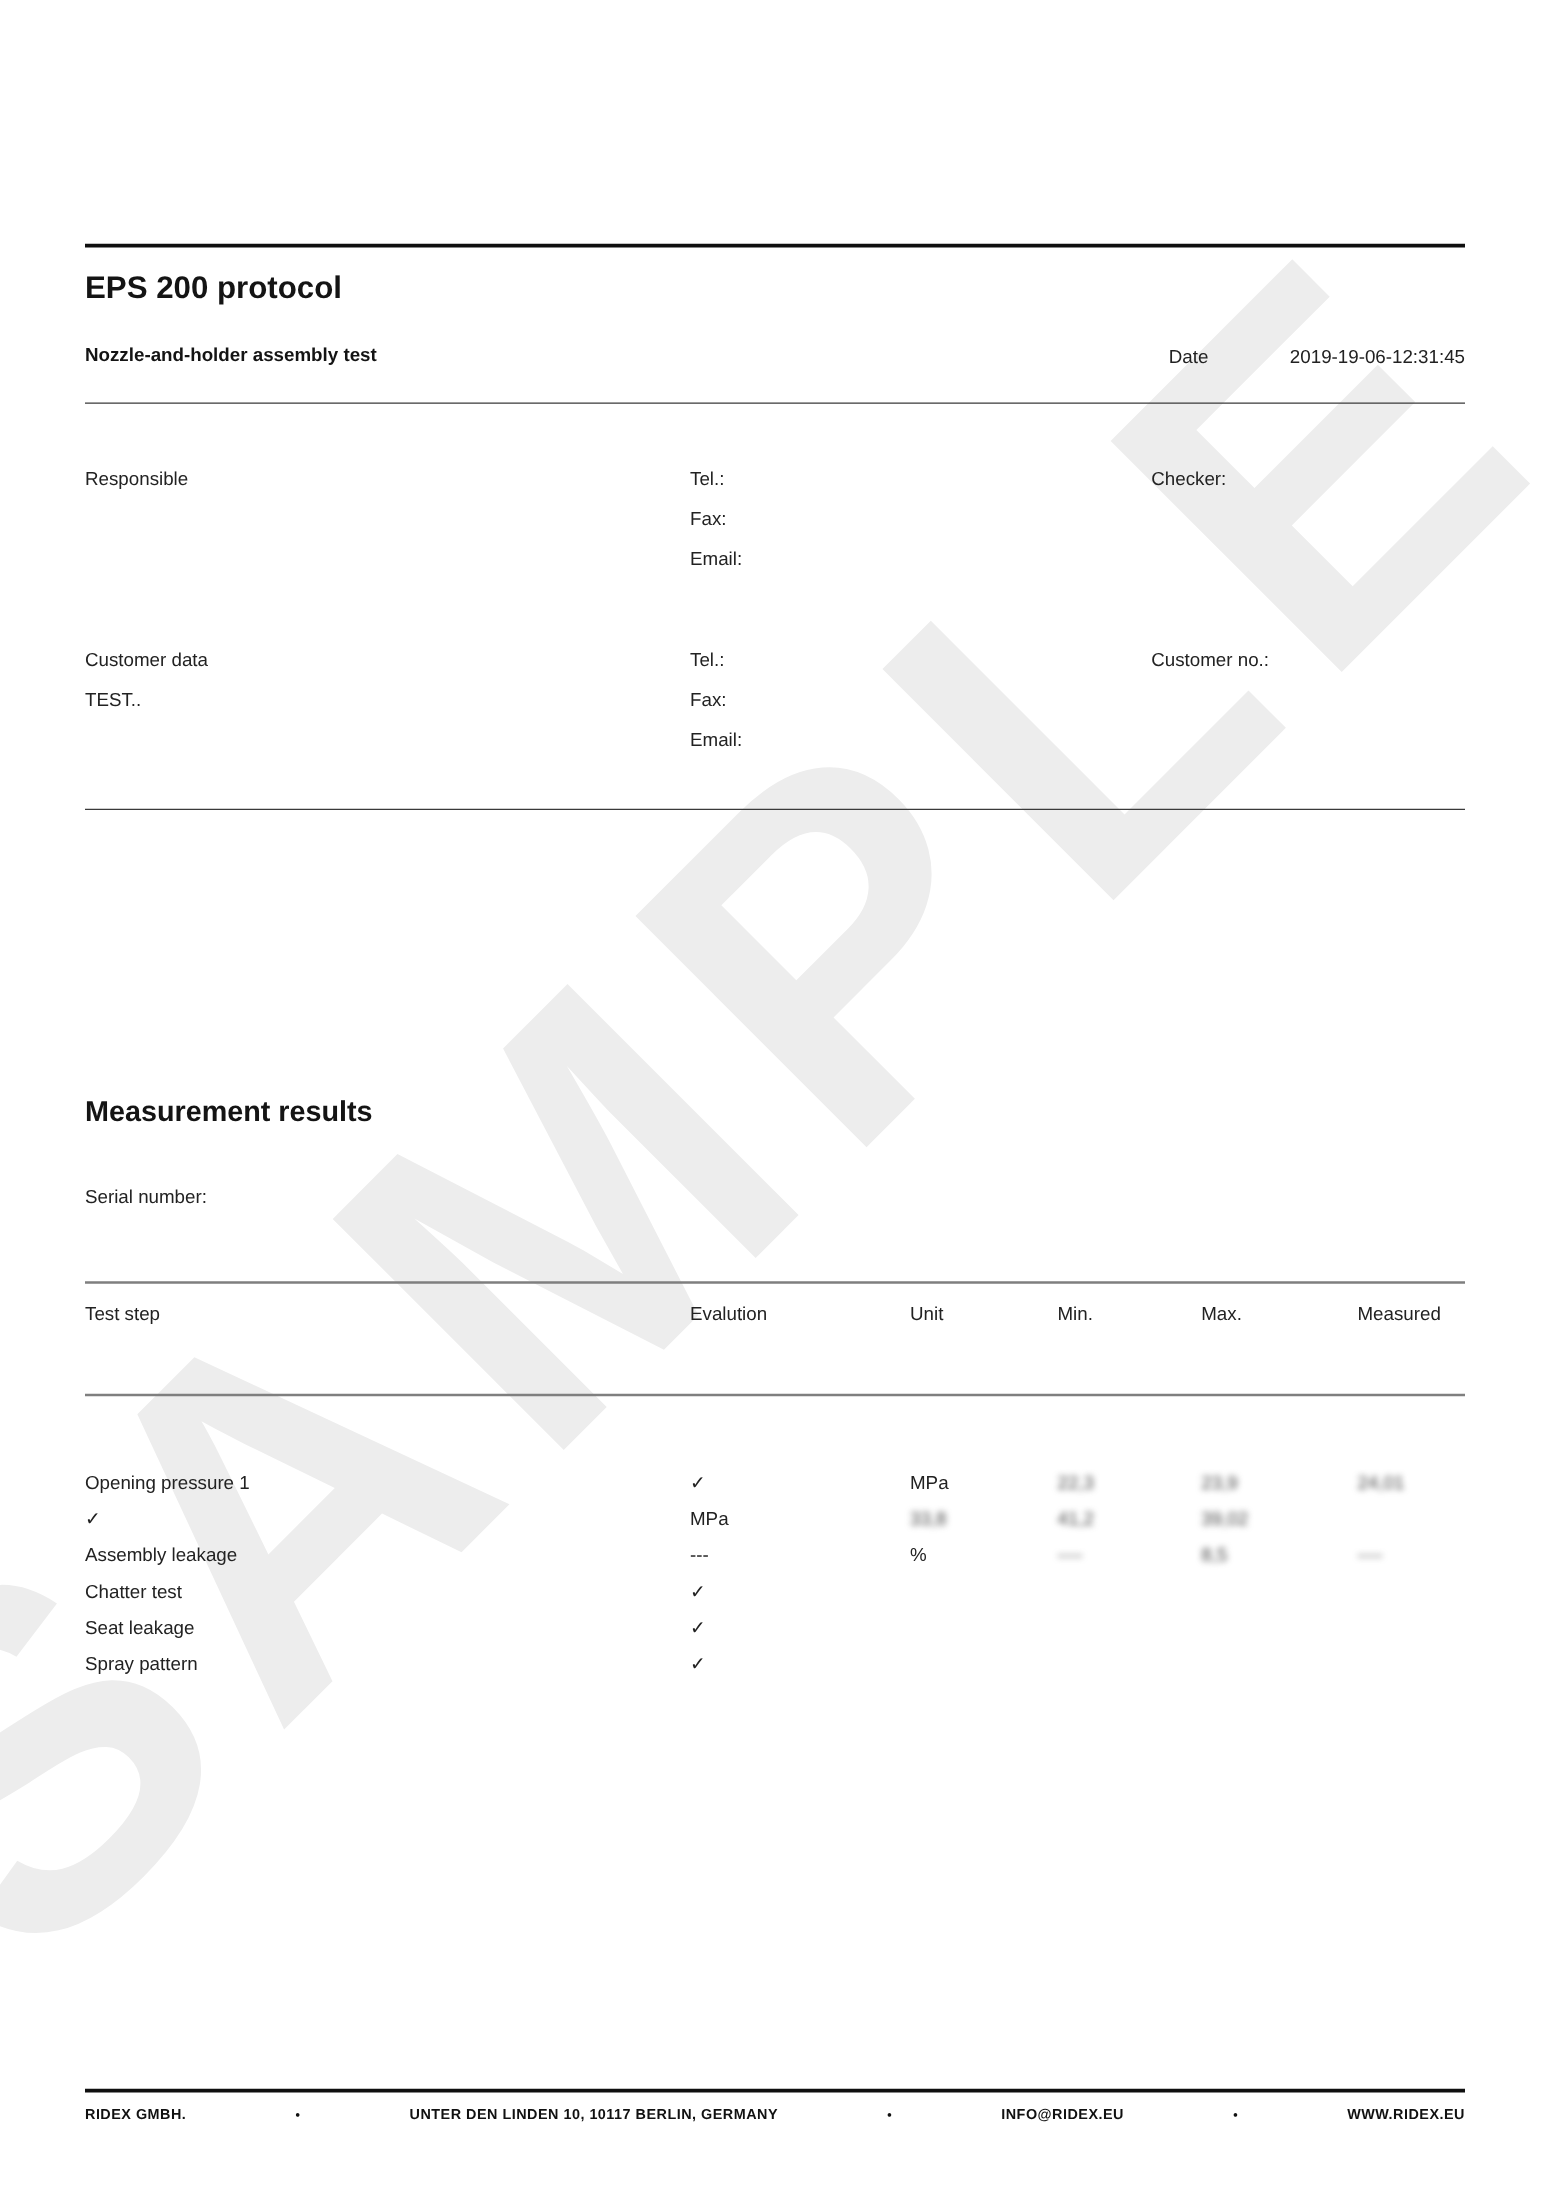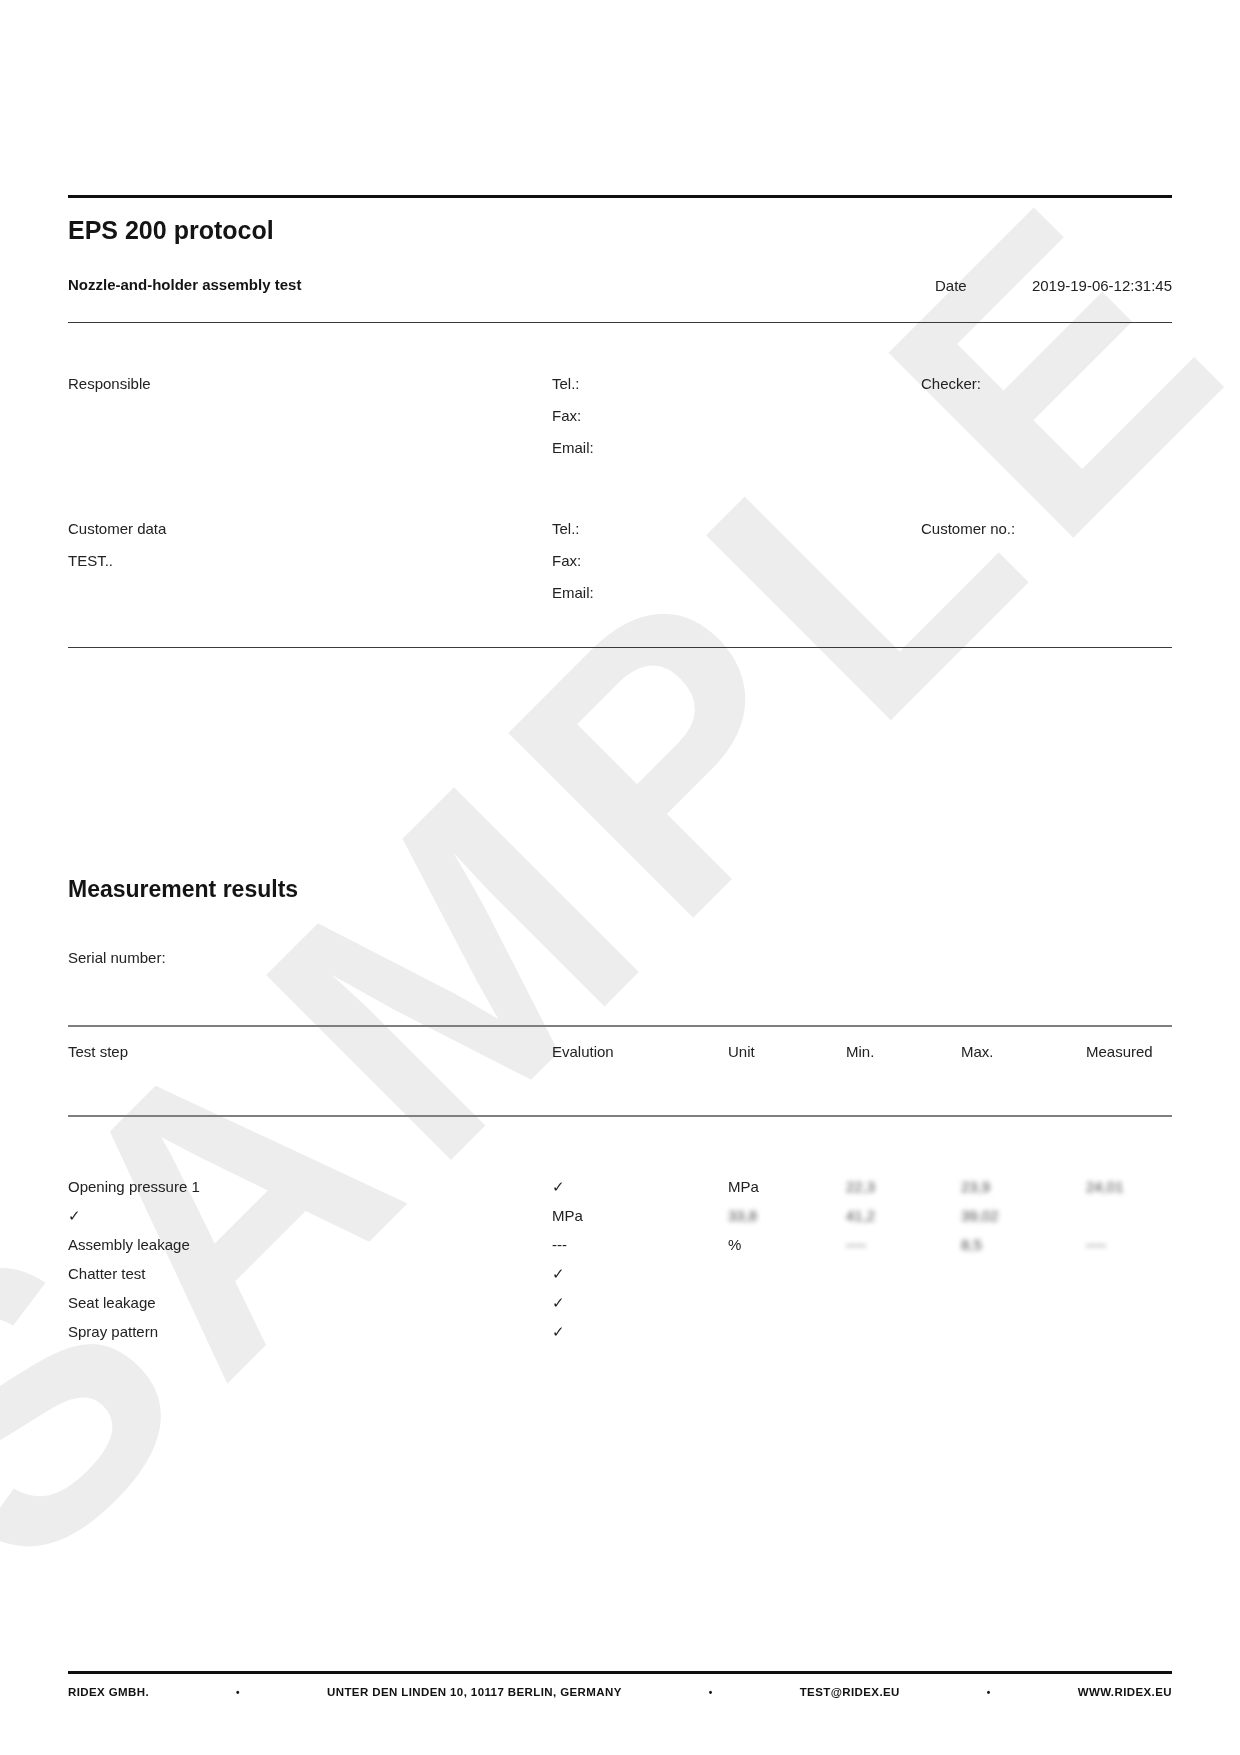--- a/index.html
+++ b/index.html
@@ -225,19 +225,19 @@
         <span></span>
       </div>
     </div>
 
     <div class="abs rule rule-thick" style="top:1671px"></div>
     <div class="abs footer">
       <span>RIDEX GMBH.</span>
       <span class="bullet">•</span>
       <span>UNTER DEN LINDEN 10, 10117 BERLIN, GERMANY</span>
       <span class="bullet">•</span>
-      <span>TEST@RIDEX.EU</span>
+      <span>INFO@RIDEX.EU</span>
       <span class="bullet">•</span>
       <span>WWW.RIDEX.EU</span>
     </div>
 
   </div>
 </div>
 
 </body></html>

